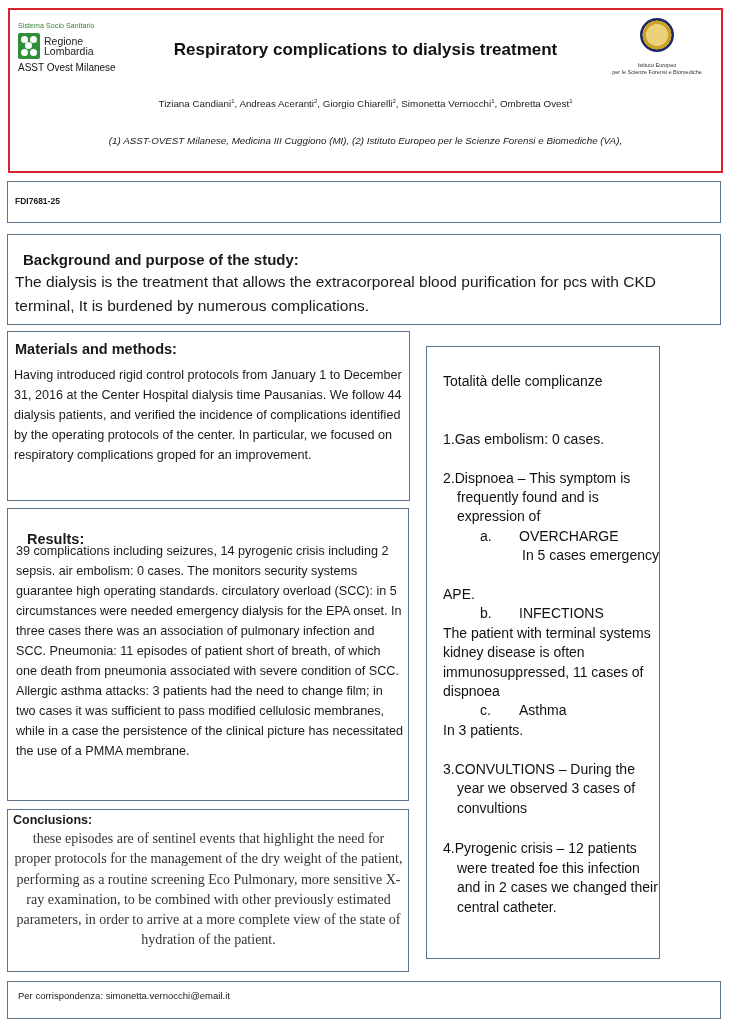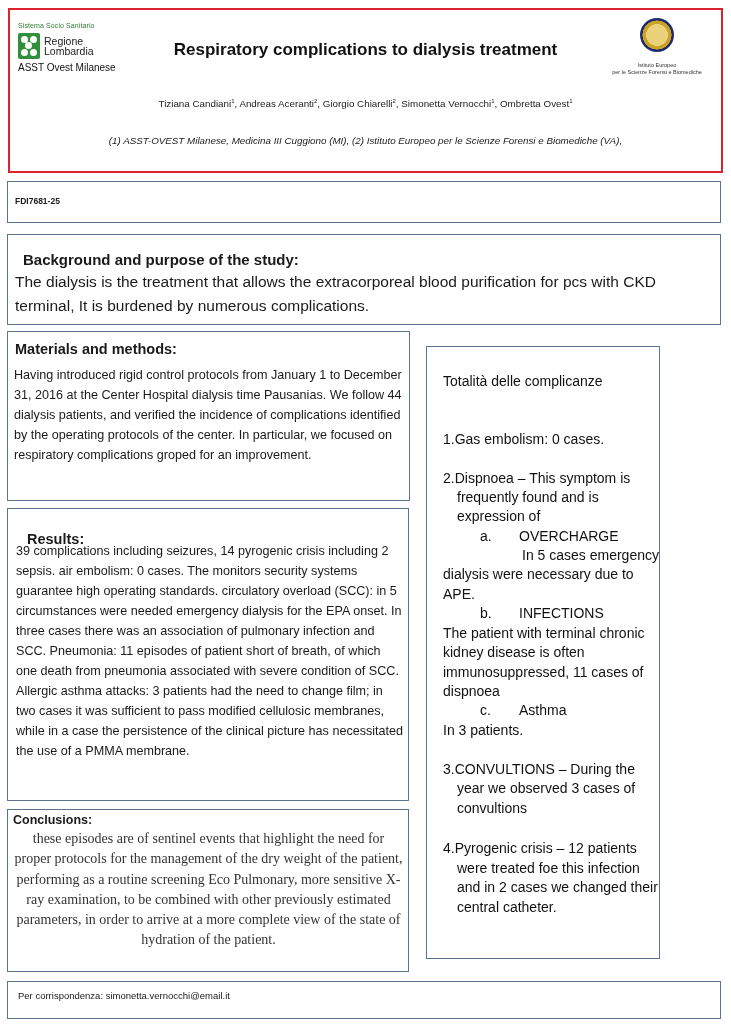--- a/index.html
+++ b/index.html
@@ -115,26 +115,25 @@
 
   <div class="t" style="top:83px">1.Gas embolism: 0 cases.</div>
 
   <div class="t" style="top:122px">2.Dispnoea – This symptom is</div>
   <div class="t" style="top:141px;left:30px">frequently found and is</div>
   <div class="t" style="top:160px;left:30px">expression of</div>
 
   <div class="t" style="top:180px;left:53px">a.</div>
   <div class="t" style="top:180px;left:92px">OVERCHARGE</div>
   <div class="t" style="top:199px;left:95px">In 5 cases emergency</div>
-  <div class="t" style="top:218px">dialysis were necessary due to</div>
   <div class="t" style="top:238px">APE.</div>
 
   <div class="t" style="top:257px;left:53px">b.</div>
   <div class="t" style="top:257px;left:92px">INFECTIONS</div>
-  <div class="t" style="top:277px">The patient with terminal chronic</div>
+  <div class="t" style="top:277px">The patient with terminal systems</div>
   <div class="t" style="top:296px">kidney disease is often</div>
   <div class="t" style="top:316px">immunosuppressed, 11 cases of</div>
   <div class="t" style="top:335px">dispnoea</div>
 
   <div class="t" style="top:354px;left:53px">c.</div>
   <div class="t" style="top:354px;left:92px">Asthma</div>
   <div class="t" style="top:374px">In 3 patients.</div>
 
   <div class="t" style="top:413px">3.CONVULTIONS – During the</div>
   <div class="t" style="top:432px;left:30px">year we observed 3 cases of</div>

